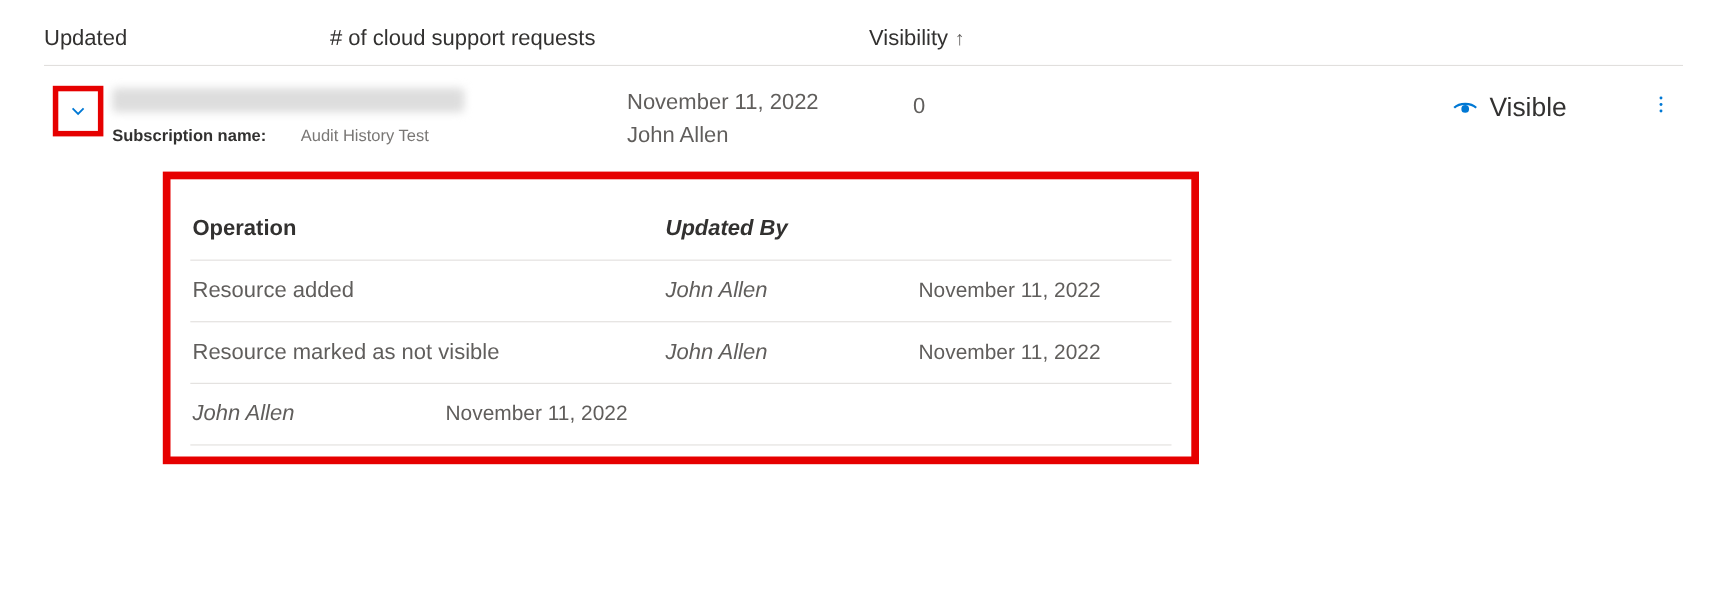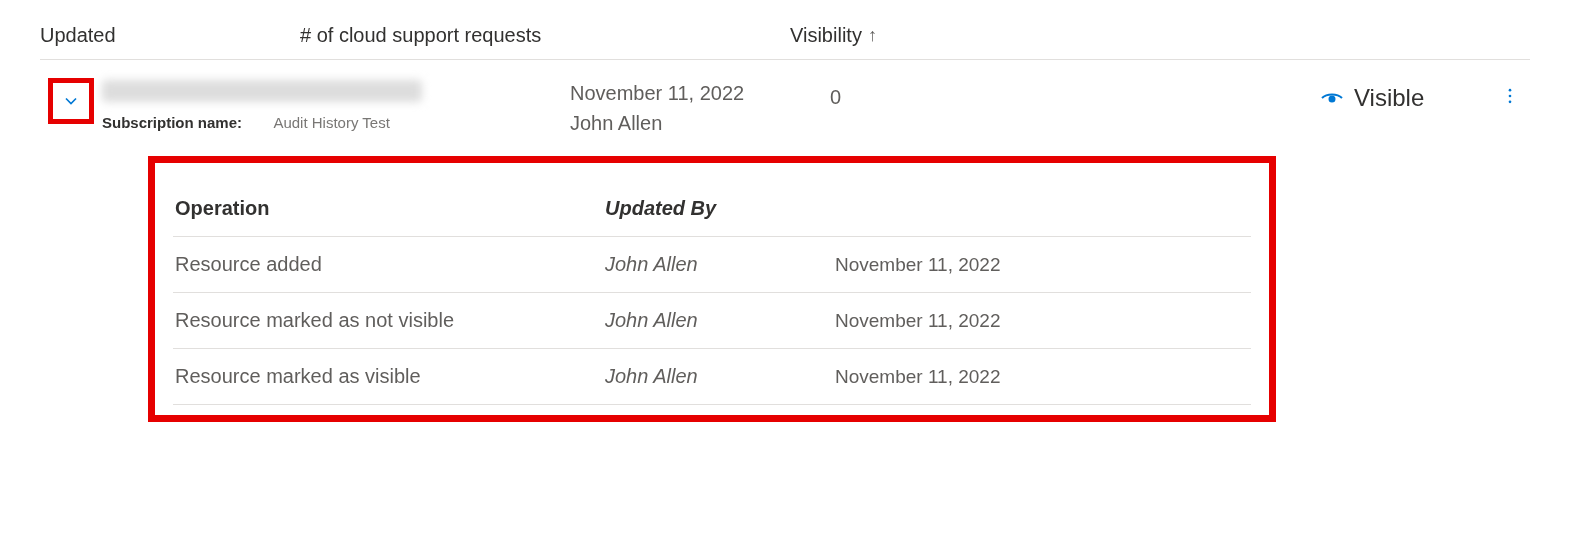--- a/index.html
+++ b/index.html
@@ -52,21 +52,21 @@
 
   .updated-block { flex: 0 0 260px; padding-top: 4px; font-size: 20px; color: #605e5c; line-height: 1.5; }
   .csr-block     { flex: 0 0 490px; padding-top: 12px; font-size: 20px; color: #605e5c; }
   .vis-block     { flex: 1 1 auto; display: flex; align-items: center; gap: 10px; padding-top: 10px; font-size: 24px; color: #323130; }
   .eye-icon { width: 24px; height: 24px; color: #0078d4; }
   .more-icon { margin-left: auto; margin-right: 10px; color: #0078d4; cursor: pointer; }
 
   .history-panel {
     margin-left: 108px;
     margin-top: 18px;
-    width: 1128px;
+    width: 942px;
     border: 7px solid #e60000;
     padding: 18px 18px 10px 18px;
   }
   .h-row {
     display: flex;
     align-items: center;
     border-bottom: 1px solid #e1dfdd;
     padding: 16px 2px;
     font-size: 20px;
     color: #605e5c;
@@ -135,19 +135,18 @@
       <div class="h-op">Resource added</div>
       <div class="h-by">John Allen</div>
       <div class="h-date">November 11, 2022</div>
     </div>
     <div class="h-row">
       <div class="h-op">Resource marked as not visible</div>
       <div class="h-by">John Allen</div>
       <div class="h-date">November 11, 2022</div>
     </div>
     <div class="h-row">
-      <div class="h-op">Resource marked as visible</div>
       <div class="h-by">John Allen</div>
       <div class="h-date">November 11, 2022</div>
     </div>
   </div>
 
 </div>
 
 </body></html>

